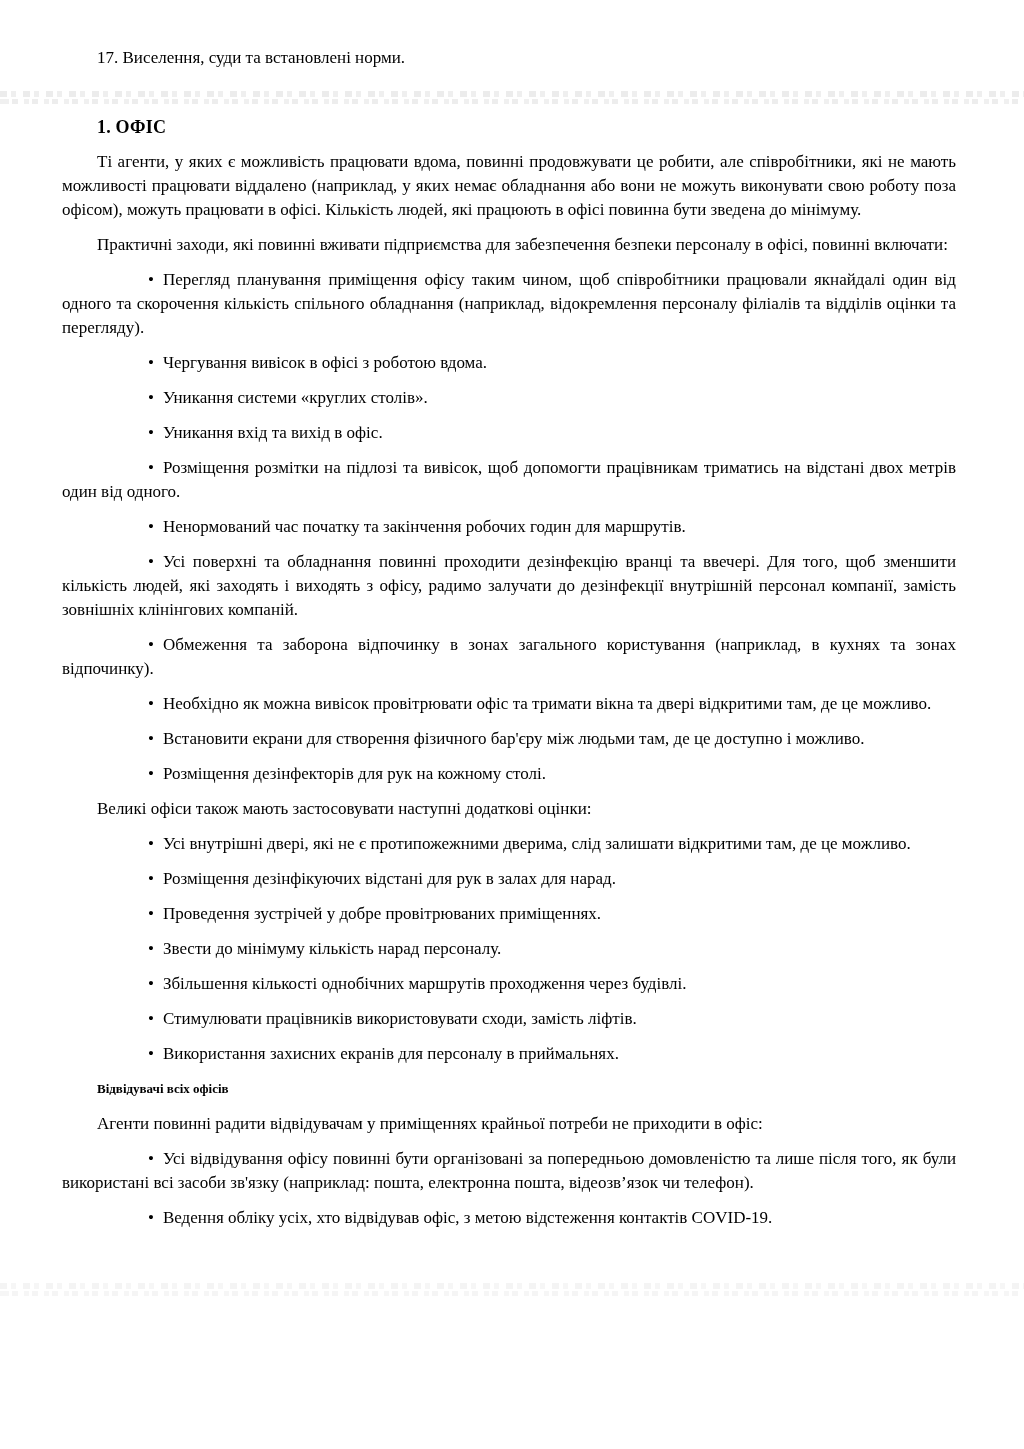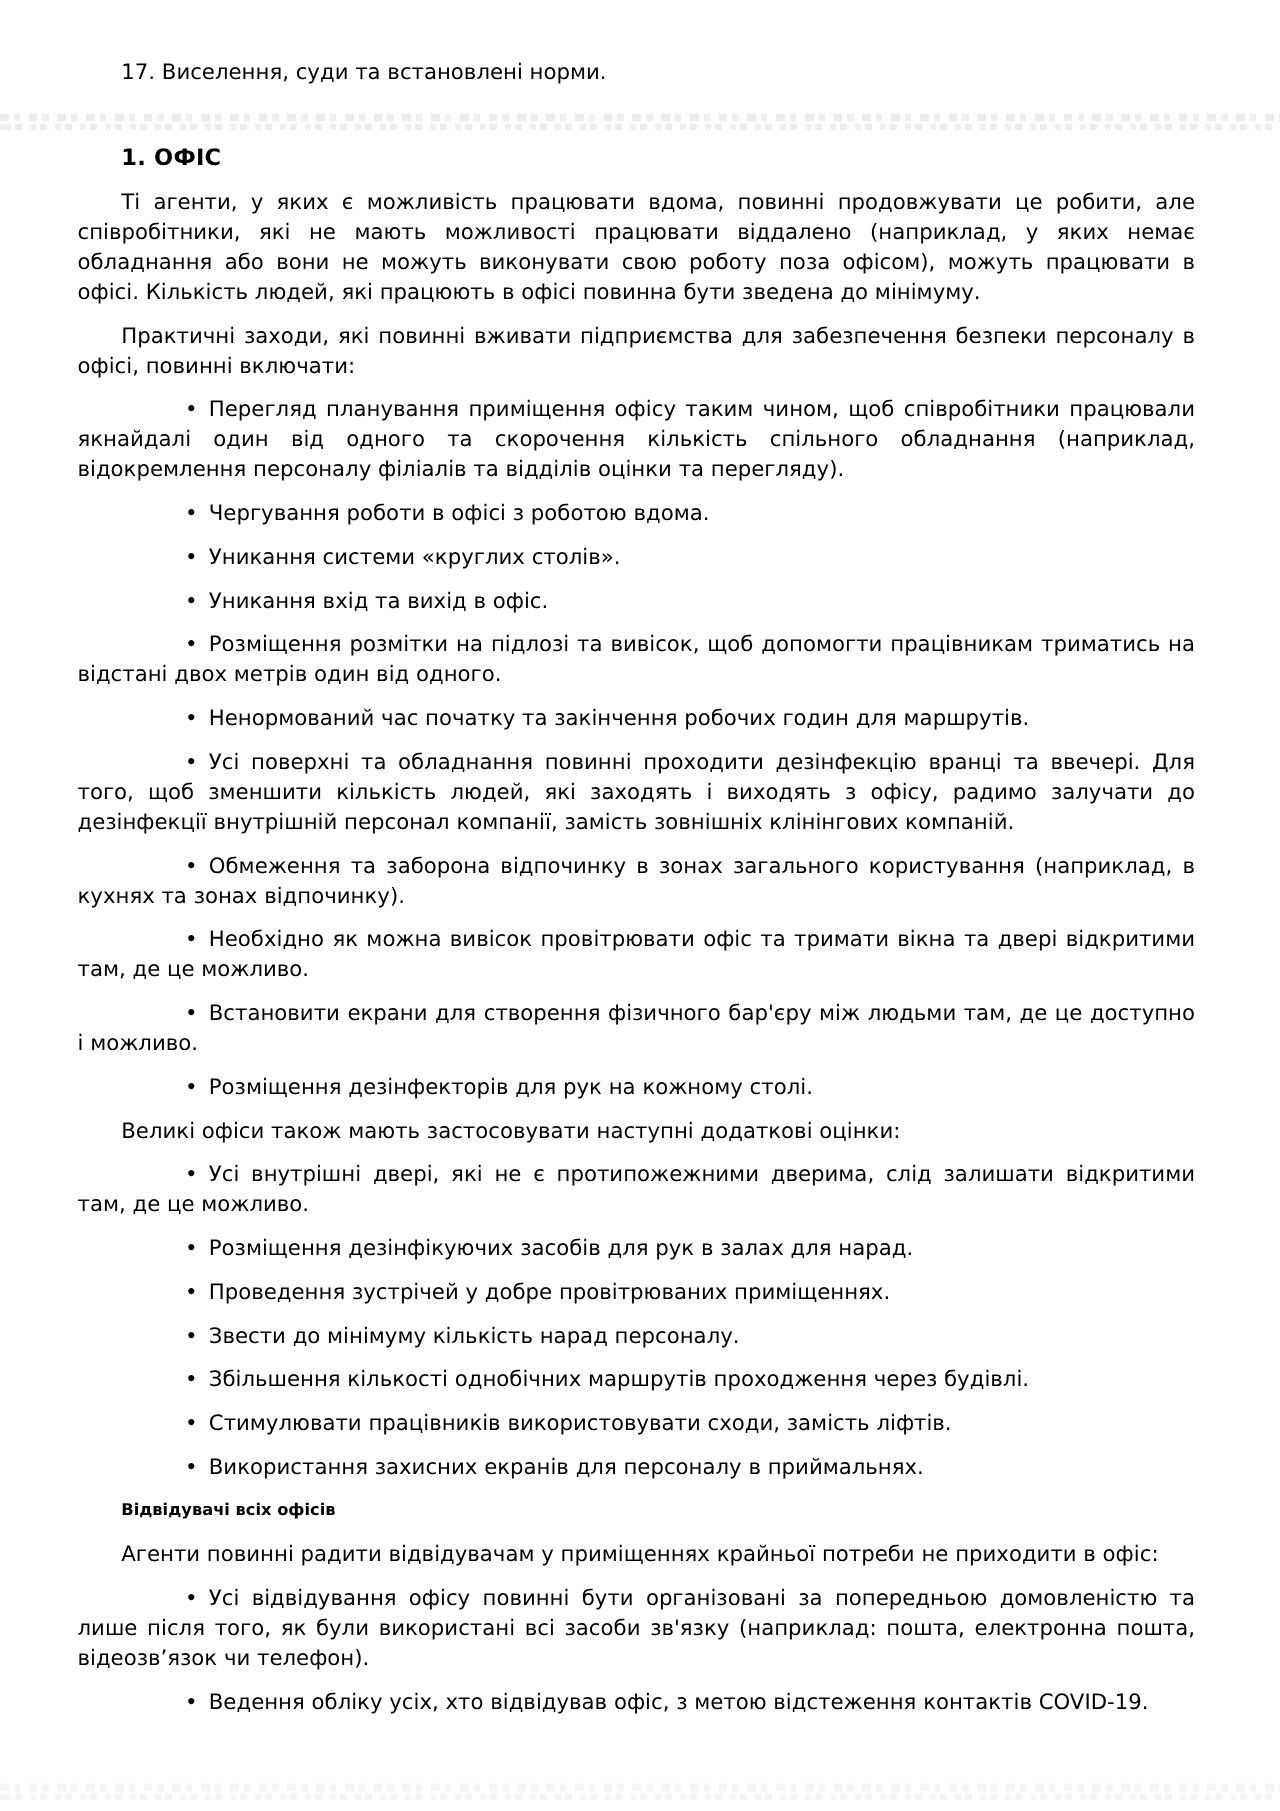--- a/index.html
+++ b/index.html
@@ -15,20 +15,21 @@
     color: #000000;
     font-family: "DejaVu Sans", "Liberation Sans", sans-serif;
     font-size: 17px;
     line-height: 24px;
   }
   .page {
     width: 1024px;
     height: 1449px;
     padding: 46px 68px 12px 62px;
     background: #ffffff;
+    font-family: Liberation Serif, serif;
   }
   p, h2, h3 {
     margin: 0 0 11px 0;
     font-weight: normal;
     font-size: 17px;
     line-height: 24px;
   }
   .just { text-align: justify; }
   .indent { text-indent: 35px; }
   .heading {
@@ -72,35 +73,35 @@
 
   <div class="ghost-band"></div>
 
   <h2 class="heading">1. ОФІС</h2>
 
   <p class="indent just">Ті агенти, у яких є можливість працювати вдома, повинні продовжувати це робити, але співробітники, які не мають можливості працювати віддалено (наприклад, у яких немає обладнання або вони не можуть виконувати свою роботу поза офісом), можуть працювати в офісі. Кількість людей, які працюють в офісі повинна бути зведена до мінімуму.</p>
 
   <p class="indent just">Практичні заходи, які повинні вживати підприємства для забезпечення безпеки персоналу в офісі, повинні включати:</p>
 
   <p class="bullet"><span class="marker">•</span><span>Перегляд планування приміщення офісу таким чином, щоб співробітники працювали якнайдалі один від одного та скорочення кількість спільного обладнання (наприклад, відокремлення персоналу філіалів та відділів оцінки та перегляду).</span></p>
-  <p class="bullet"><span class="marker">•</span><span>Чергування роботи в офісі з роботою вдома.</span></p>
+  <p class="bullet"><span class="marker">•</span><span>Чергування вивісок в офісі з роботою вдома.</span></p>
   <p class="bullet"><span class="marker">•</span><span>Уникання системи «круглих столів».</span></p>
   <p class="bullet"><span class="marker">•</span><span>Уникання вхід та вихід в офіс.</span></p>
   <p class="bullet"><span class="marker">•</span><span>Розміщення розмітки на підлозі та вивісок, щоб допомогти працівникам триматись на відстані двох метрів один від одного.</span></p>
   <p class="bullet"><span class="marker">•</span><span>Ненормований час початку та закінчення робочих годин для маршрутів.</span></p>
   <p class="bullet"><span class="marker">•</span><span>Усі поверхні та обладнання повинні проходити дезінфекцію вранці та ввечері. Для того, щоб зменшити кількість людей, які заходять і виходять з офісу, радимо залучати до дезінфекції внутрішній персонал компанії, замість зовнішніх клінінгових компаній.</span></p>
   <p class="bullet"><span class="marker">•</span><span>Обмеження та заборона відпочинку в зонах загального користування (наприклад, в кухнях та зонах відпочинку).</span></p>
   <p class="bullet"><span class="marker">•</span><span>Необхідно як можна вивісок провітрювати офіс та тримати вікна та двері відкритими там, де це можливо.</span></p>
   <p class="bullet"><span class="marker">•</span><span>Встановити екрани для створення фізичного бар'єру між людьми там, де це доступно і можливо.</span></p>
   <p class="bullet"><span class="marker">•</span><span>Розміщення дезінфекторів для рук на кожному столі.</span></p>
 
   <p class="indent just">Великі офіси також мають застосовувати наступні додаткові оцінки:</p>
 
   <p class="bullet"><span class="marker">•</span><span>Усі внутрішні двері, які не є протипожежними дверима, слід залишати відкритими там, де це можливо.</span></p>
-  <p class="bullet"><span class="marker">•</span><span>Розміщення дезінфікуючих засобів для рук в залах для нарад.</span></p>
+  <p class="bullet"><span class="marker">•</span><span>Розміщення дезінфікуючих відстані для рук в залах для нарад.</span></p>
   <p class="bullet"><span class="marker">•</span><span>Проведення зустрічей у добре провітрюваних приміщеннях.</span></p>
   <p class="bullet"><span class="marker">•</span><span>Звести до мінімуму кількість нарад персоналу.</span></p>
   <p class="bullet"><span class="marker">•</span><span>Збільшення кількості однобічних маршрутів проходження через будівлі.</span></p>
   <p class="bullet"><span class="marker">•</span><span>Стимулювати працівників використовувати сходи, замість ліфтів.</span></p>
   <p class="bullet"><span class="marker">•</span><span>Використання захисних екранів для персоналу в приймальнях.</span></p>
 
   <h3 class="subheading">Відвідувачі всіх офісів</h3>
 
   <p class="indent just">Агенти повинні радити відвідувачам у приміщеннях крайньої потреби не приходити в офіс:</p>
 

